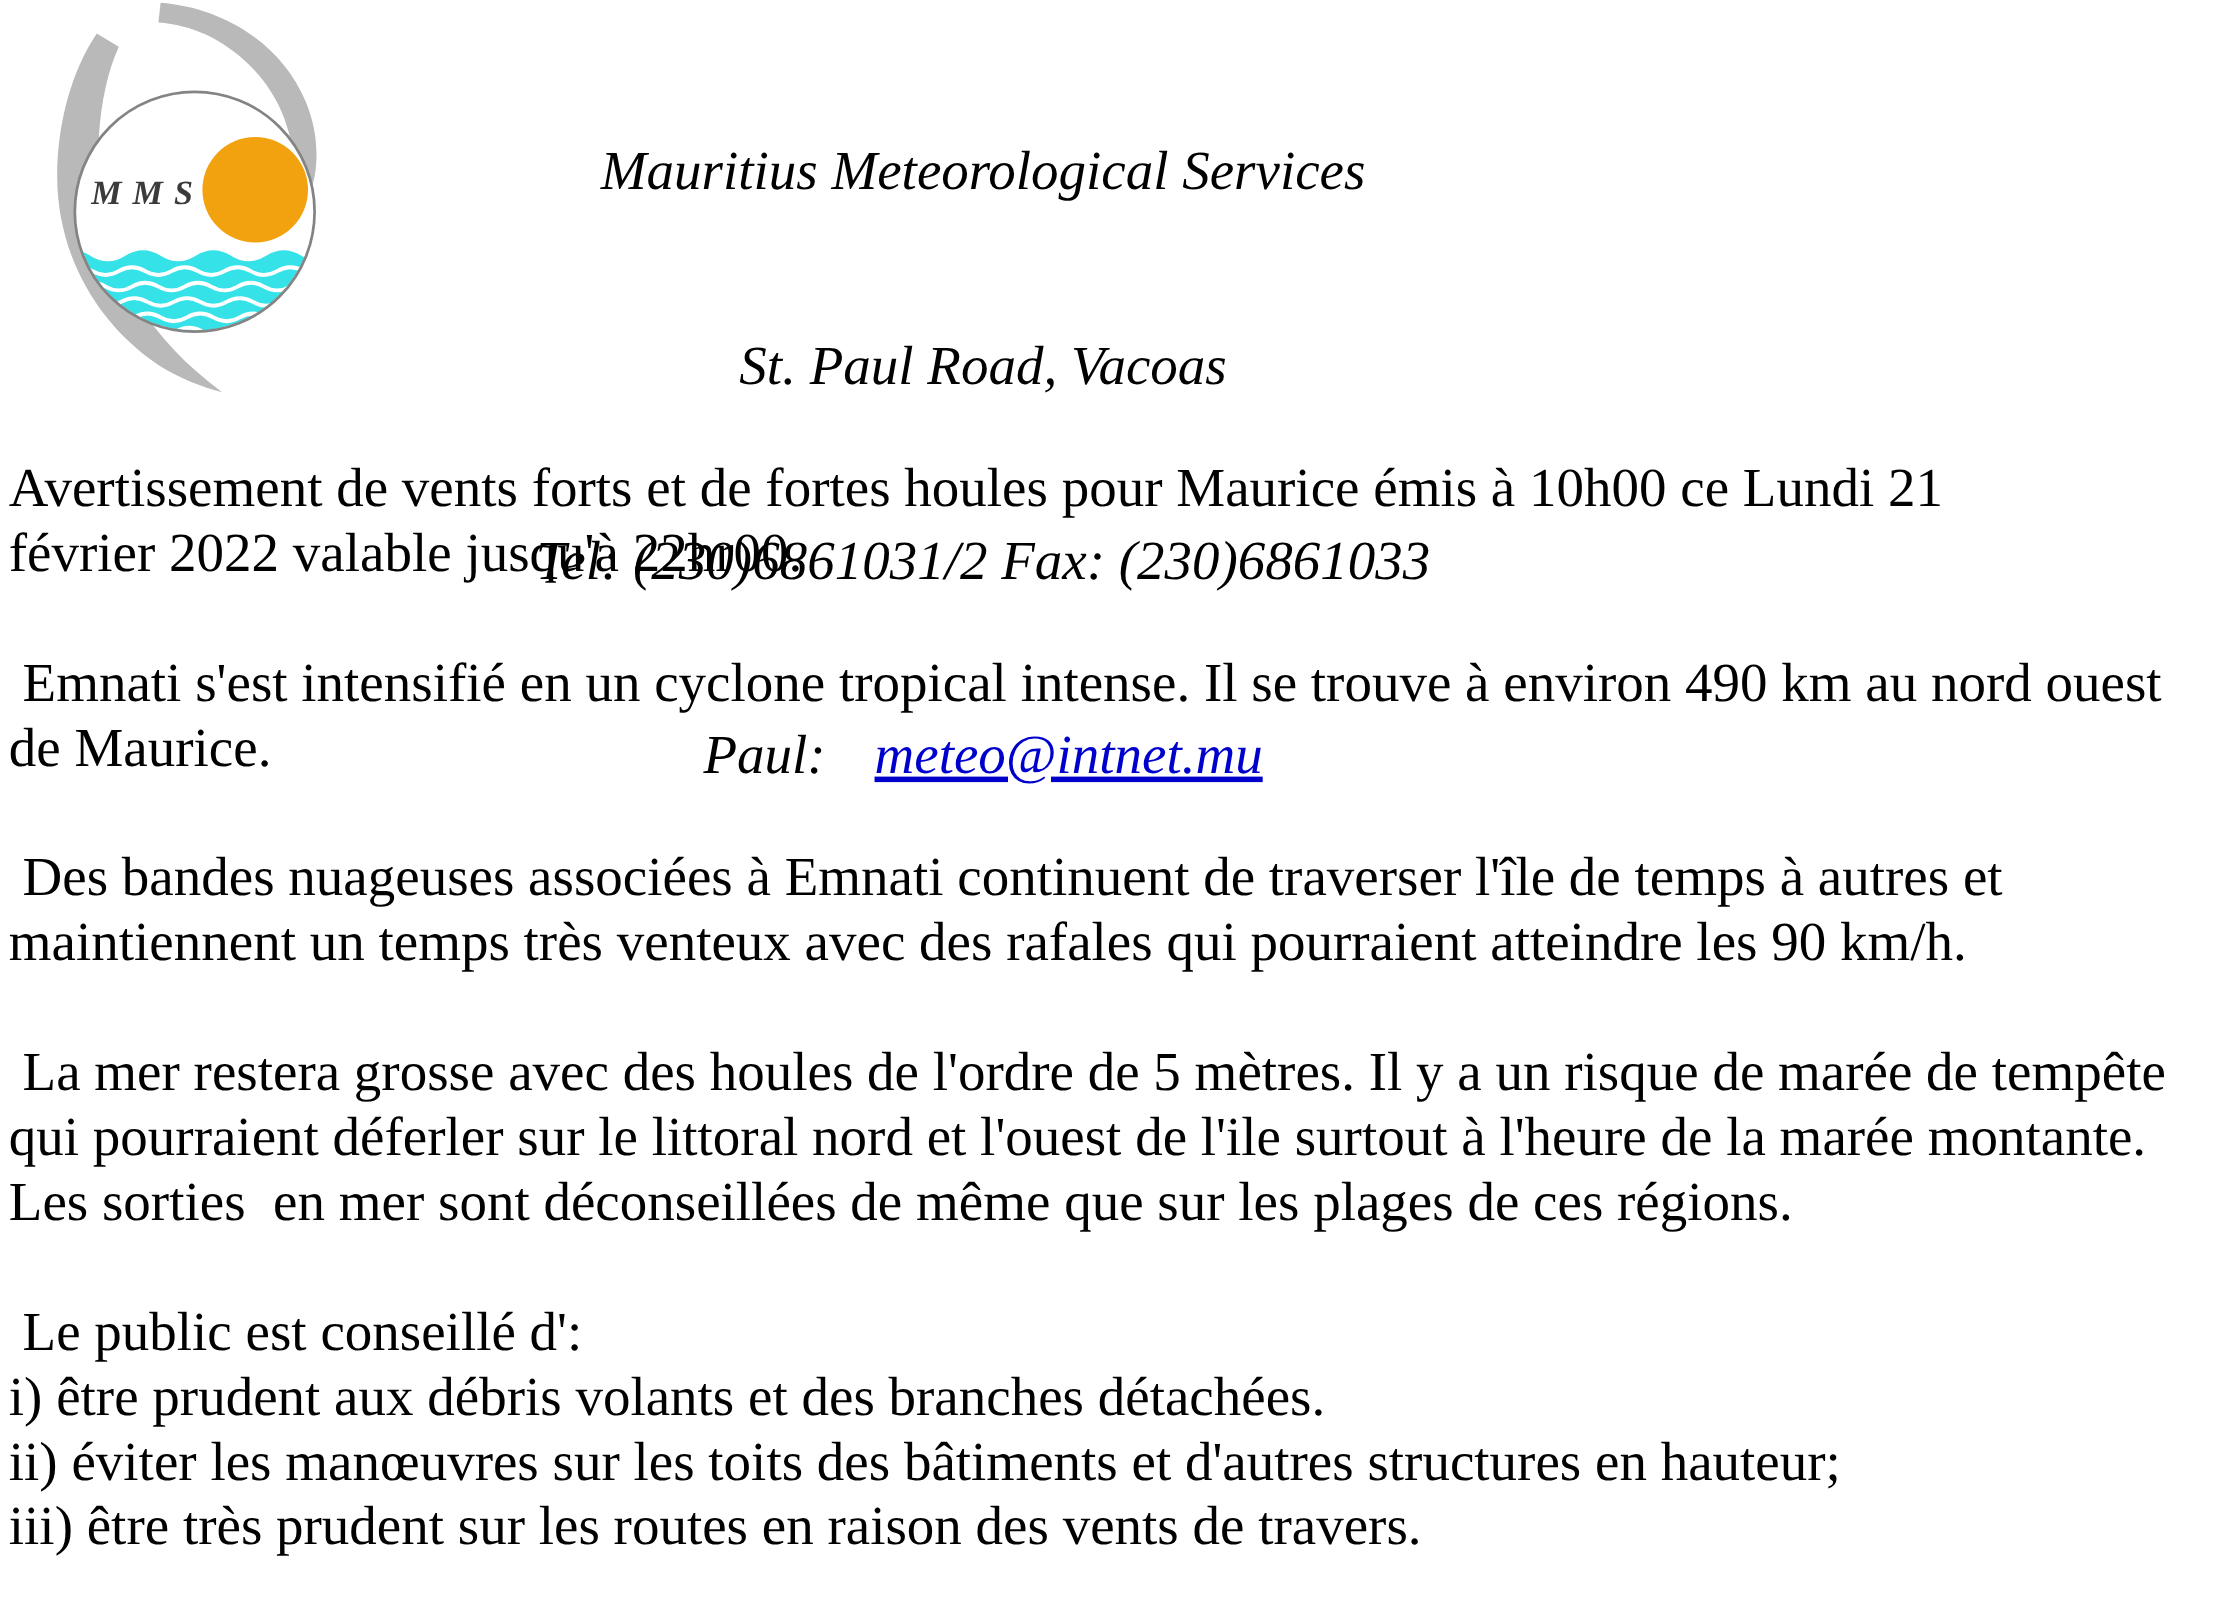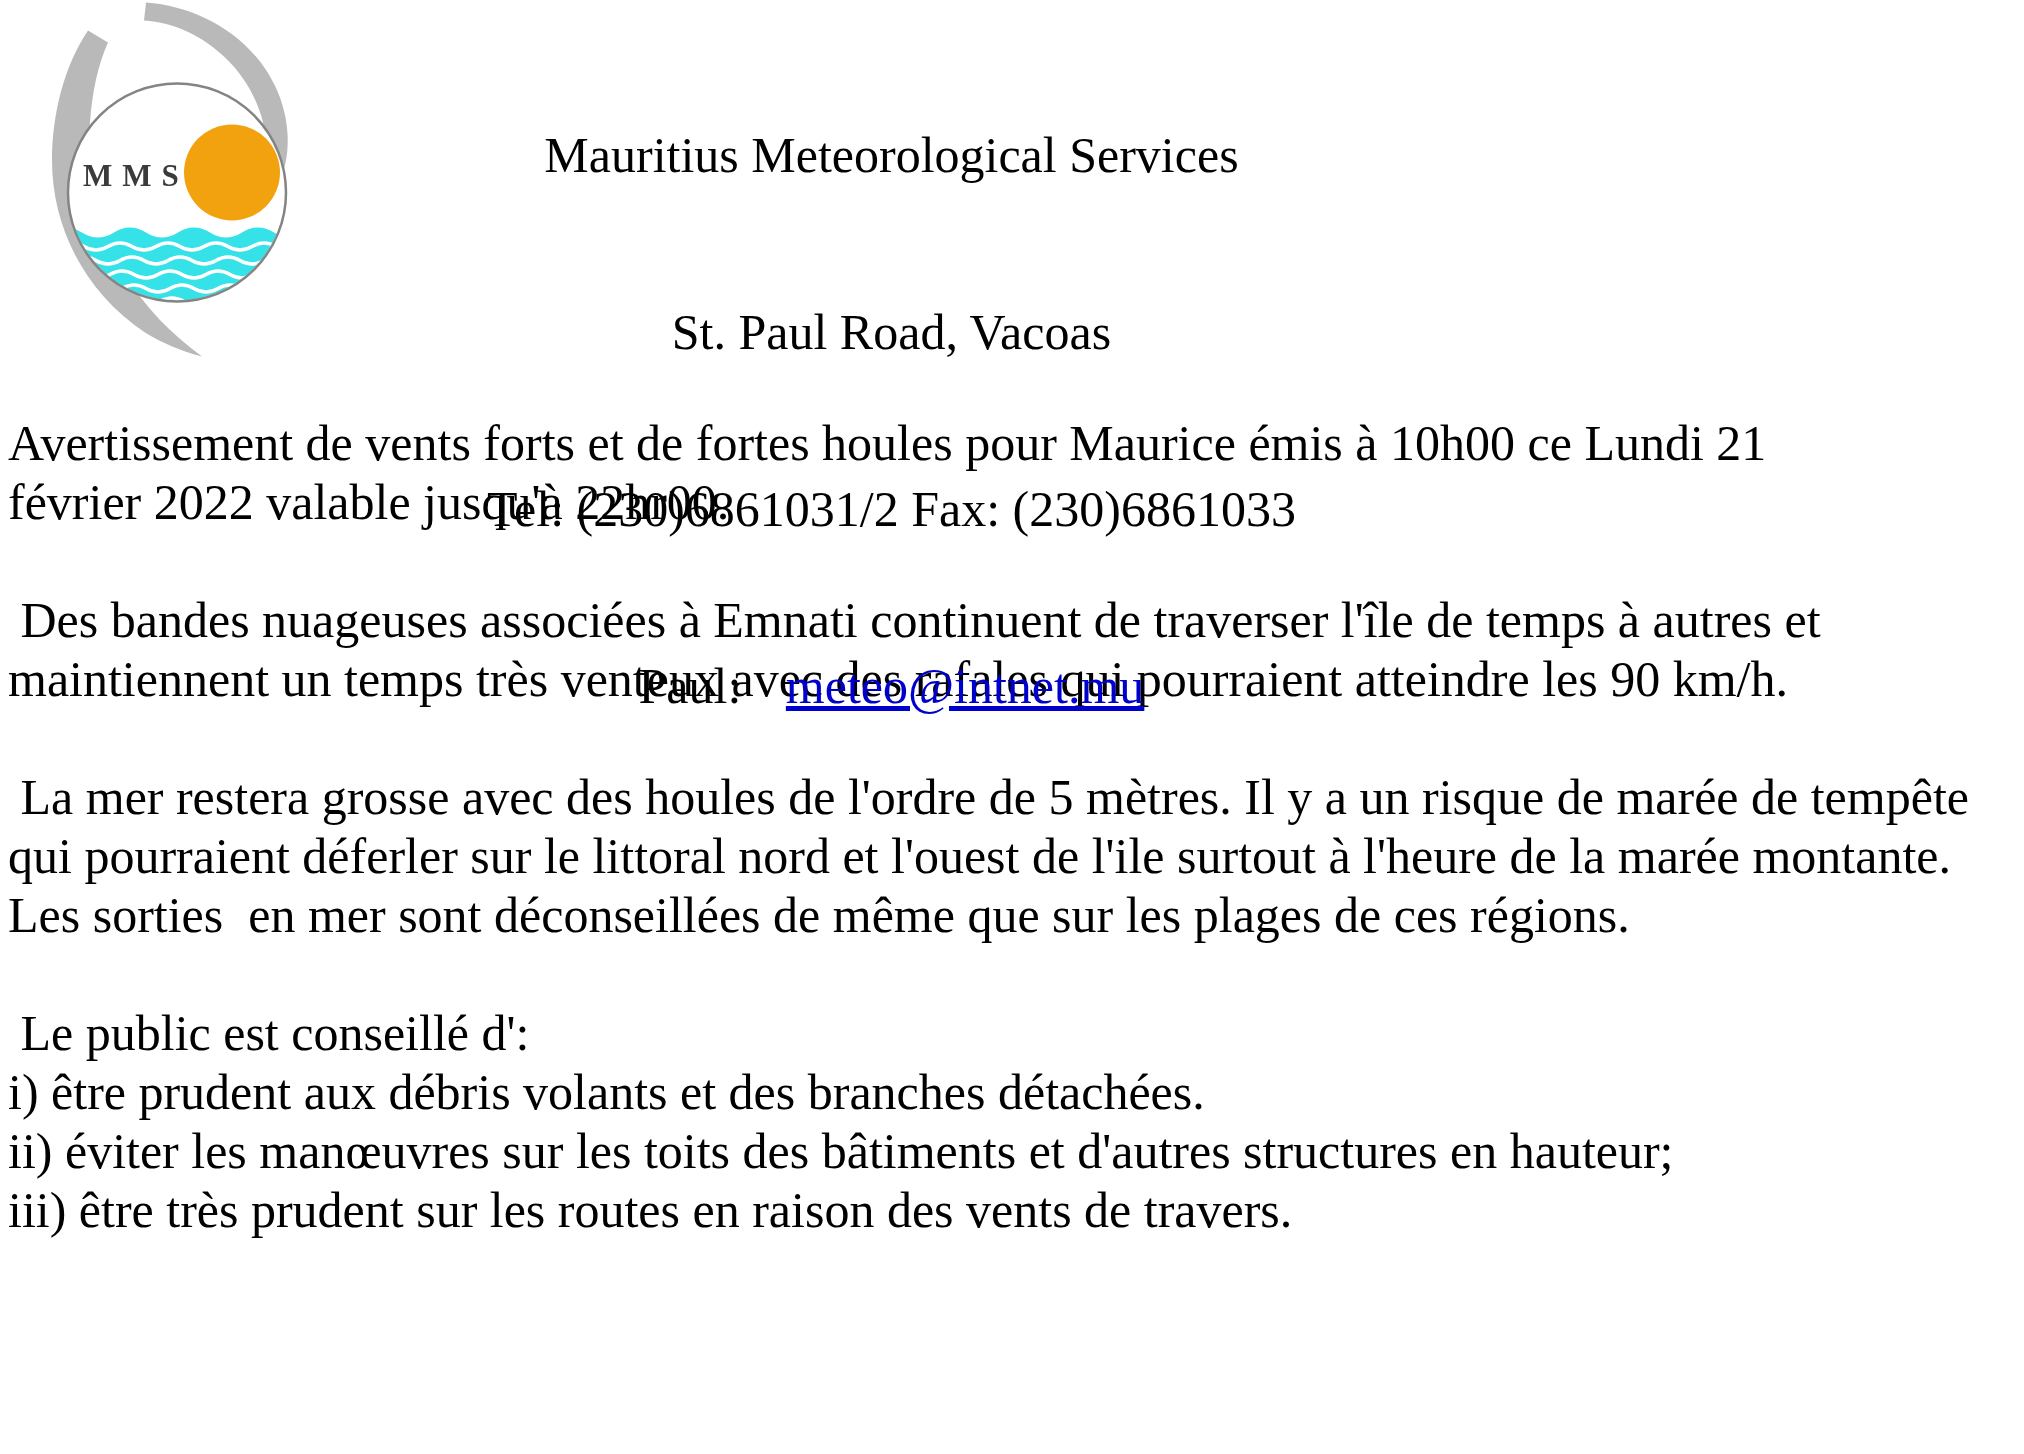--- a/index.html
+++ b/index.html
@@ -9,21 +9,21 @@
     background: #ffffff;
     color: #000000;
     font-family: "Liberation Serif", "DejaVu Serif", serif;
     font-size: 50px;
     line-height: 59px;
     overflow: hidden;
   }
   .page { padding: 0 8px; }
 
   
-  .header { position: relative; height: 362px; }
+  .header { position: relative; height: 362px; font-style: italic; }
   .logo-wrap { position: absolute; left: 42px; top: 2px; width: 240px; height: 356px; }
   .address { position: absolute; left: 479px; top: 8px; white-space: pre; text-align: center; }
   .address div { white-space: pre; }
   a.email-link { text-decoration: underline; color: #0000cc; margin-left: 32px; }
 
   
   h1.title {
     margin: 52px 0 0 0;
     font-size: 50px;
     line-height: 59px;
@@ -89,20 +89,22 @@
       <div>Mauritius Meteorological Services</div>
       <div>St. Paul Road, Vacoas</div>
       <div>Tel: (230)6861031/2 Fax: (230)6861033</div>
       <div><span>Paul: </span><a class="email-link" href="#">meteo@intnet.mu</a></div>
     </div>
   </div>
 
   <h1 class="title">Avertissement de vents forts et de fortes houles pour Maurice émis à 10h00 ce Lundi 21
 février 2022 valable jusqu'à 22hr00.</h1>
 
+  <p class="para"> Emnati s'est intensifié en un cyclone tropical intense. Il se trouve à environ 490 km au nord ouest
+de Maurice.</p>
 
   <p class="para"> Des bandes nuageuses associées à Emnati continuent de traverser l'île de temps à autres et
 maintiennent un temps très venteux avec des rafales qui pourraient atteindre les 90 km/h.</p>
 
   <p class="para"> La mer restera grosse avec des houles de l'ordre de 5 mètres. Il y a un risque de marée de tempête
 qui pourraient déferler sur le littoral nord et l'ouest de l'ile surtout à l'heure de la marée montante.
 Les sorties  en mer sont déconseillées de même que sur les plages de ces régions.</p>
 
   <p class="para advice"> Le public est conseillé d':
 i) être prudent aux débris volants et des branches détachées.

